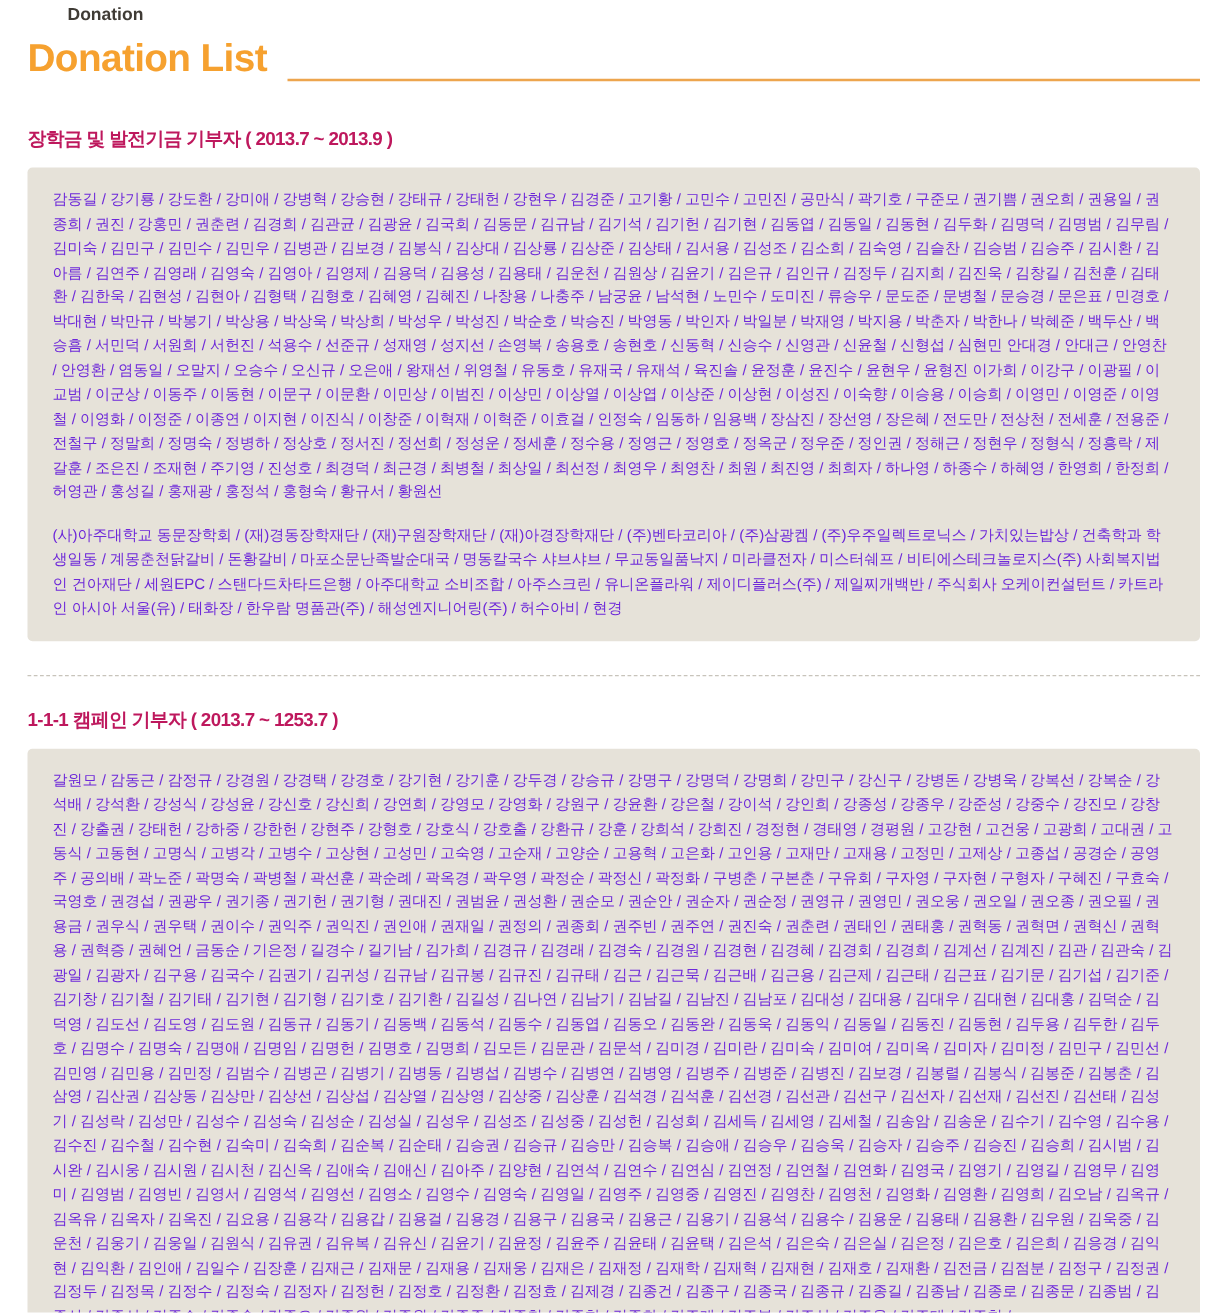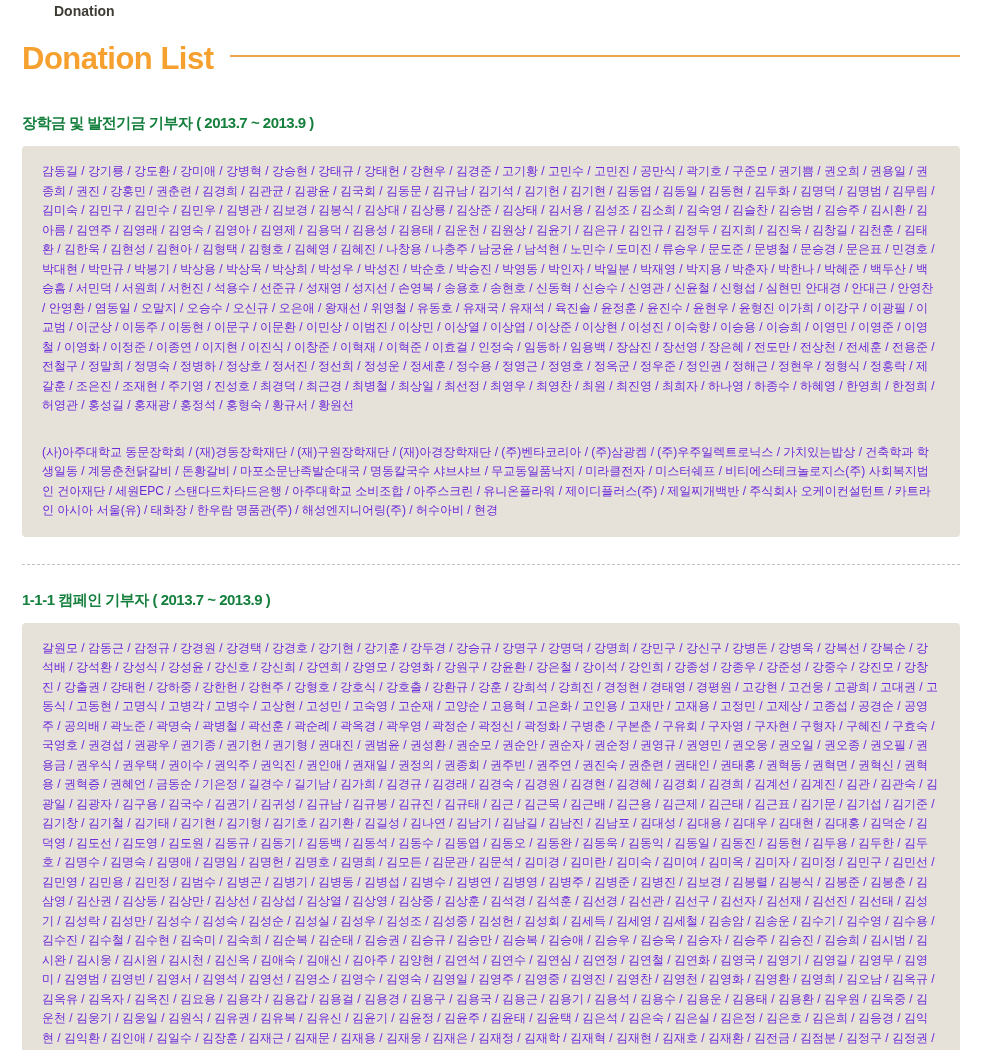--- a/index.html
+++ b/index.html
@@ -17,56 +17,56 @@
 
   .breadcrumb {
     padding-top: 3px;
     font-size: 14px;
     font-weight: bold;
     color: #3f3b35;
     padding-left: 32px;
   }
   .title-row {
     display: flex;
-    align-items: flex-start;
-    margin-top: 22px;
+    align-items: flex-end;
+    margin-top: 10px;
   }
   .page-title {
     margin: 0;
     font-size: 31px;
     font-weight: bold;
     color: #f6a12f;
     letter-spacing: -0.5px;
     white-space: nowrap;
   }
   .title-rule {
     flex: 1;
     height: 2px;
     background: #eda54e;
     margin-left: 16px;
     margin-top: 14px;
   }
   .section-title {
     margin: 37px 0 13px 0;
     font-size: 15px;
     font-weight: bold;
-    color: #15803d;
+    color: #be185d;
     letter-spacing: -0.5px;
   }
   .section-title.second { margin-top: 26px; }
   .list-box {
     background: #e6e2d9;
     border-radius: 4px;
     padding: 16px 20px;
     font-size: 12px;
     line-height: 19.5px;
     color: #6d28d9;
   }
   .names { margin: 0; }
-  .names.orgs { margin-top: 27px; }
+  .names.orgs { margin-top: 15px; }
   .dashed-divider {
     border: none;
     border-top: 1px dashed #c8c4bb;
     margin: 27px 0 0 0;
     height: 0;
   }
 </style>
 </head>
 <body>
 
@@ -82,19 +82,19 @@
 
   <h2 class="section-title">장학금 및 발전기금 기부자 ( 2013.7 ~ 2013.9 )</h2>
 
   <div class="list-box">
     <p class="names">감동길 / 강기룡 / 강도환 / 강미애 / 강병혁 / 강승현 / 강태규 / 강태헌 / 강현우 / 김경준 / 고기황 / 고민수 / 고민진 / 공만식 / 곽기호 / 구준모 / 권기쁨 / 권오희 / 권용일 / 권종희 / 권진 / 강홍민 / 권춘련 / 김경희 / 김관균 / 김광윤 / 김국회 / 김동문 / 김규남 / 김기석 / 김기헌 / 김기현 / 김동엽 / 김동일 / 김동현 / 김두화 / 김명덕 / 김명범 / 김무림 / 김미숙 / 김민구 / 김민수 / 김민우 / 김병관 / 김보경 / 김봉식 / 김상대 / 김상룡 / 김상준 / 김상태 / 김서용 / 김성조 / 김소희 / 김숙영 / 김슬찬 / 김승범 / 김승주 / 김시환 / 김아름 / 김연주 / 김영래 / 김영숙 / 김영아 / 김영제 / 김용덕 / 김용성 / 김용태 / 김운천 / 김원상 / 김윤기 / 김은규 / 김인규 / 김정두 / 김지희 / 김진욱 / 김창길 / 김천훈 / 김태환 / 김한욱 / 김현성 / 김현아 / 김형택 / 김형호 / 김혜영 / 김혜진 / 나창용 / 나충주 / 남궁윤 / 남석현 / 노민수 / 도미진 / 류승우 / 문도준 / 문병철 / 문승경 / 문은표 / 민경호 / 박대현 / 박만규 / 박봉기 / 박상용 / 박상욱 / 박상희 / 박성우 / 박성진 / 박순호 / 박승진 / 박영동 / 박인자 / 박일분 / 박재영 / 박지용 / 박춘자 / 박한나 / 박혜준 / 백두산 / 백승흠 / 서민덕 / 서원희 / 서헌진 / 석용수 / 선준규 / 성재영 / 성지선 / 손영복 / 송용호 / 송현호 / 신동혁 / 신승수 / 신영관 / 신윤철 / 신형섭 / 심현민 안대경 / 안대근 / 안영찬 / 안영환 / 염동일 / 오말지 / 오승수 / 오신규 / 오은애 / 왕재선 / 위영철 / 유동호 / 유재국 / 유재석 / 육진솔 / 윤정훈 / 윤진수 / 윤현우 / 윤형진 이가희 / 이강구 / 이광필 / 이교범 / 이군상 / 이동주 / 이동현 / 이문구 / 이문환 / 이민상 / 이범진 / 이상민 / 이상열 / 이상엽 / 이상준 / 이상현 / 이성진 / 이숙향 / 이승용 / 이승희 / 이영민 / 이영준 / 이영철 / 이영화 / 이정준 / 이종연 / 이지현 / 이진식 / 이창준 / 이혁재 / 이혁준 / 이효걸 / 인정숙 / 임동하 / 임용백 / 장삼진 / 장선영 / 장은혜 / 전도만 / 전상천 / 전세훈 / 전용준 / 전철구 / 정말희 / 정명숙 / 정병하 / 정상호 / 정서진 / 정선희 / 정성운 / 정세훈 / 정수용 / 정영근 / 정영호 / 정옥군 / 정우준 / 정인권 / 정해근 / 정현우 / 정형식 / 정흥락 / 제갈훈 / 조은진 / 조재현 / 주기영 / 진성호 / 최경덕 / 최근경 / 최병철 / 최상일 / 최선정 / 최영우 / 최영찬 / 최원 / 최진영 / 최희자 / 하나영 / 하종수 / 하혜영 / 한영희 / 한정희 / 허영관 / 홍성길 / 홍재광 / 홍정석 / 홍형숙 / 황규서 / 황원선</p>
     <p class="names orgs">(사)아주대학교 동문장학회 / (재)경동장학재단 / (재)구원장학재단 / (재)아경장학재단 / (주)벤타코리아 / (주)삼광켐 / (주)우주일렉트로닉스 / 가치있는밥상 / 건축학과 학생일동 / 계몽춘천닭갈비 / 돈황갈비 / 마포소문난족발순대국 / 명동칼국수 샤브샤브 / 무교동일품낙지 / 미라클전자 / 미스터쉐프 / 비티에스테크놀로지스(주) 사회복지법인 건아재단 / 세원EPC / 스탠다드차타드은행 / 아주대학교 소비조합 / 아주스크린 / 유니온플라워 / 제이디플러스(주) / 제일찌개백반 / 주식회사 오케이컨설턴트 / 카트라인 아시아 서울(유) / 태화장 / 한우람 명품관(주) / 해성엔지니어링(주) / 허수아비 / 현경</p>
   </div>
 
   <hr class="dashed-divider">
 
-  <h2 class="section-title second">1-1-1 캠페인 기부자 ( 2013.7 ~ 2013.9 )</h2>
+  <h2 class="section-title second">1-1-1 캠페인 기부자 ( 2013.7 ~ 1253.7 )</h2>
 
   <div class="list-box">
     <p class="names">갈원모 / 감동근 / 감정규 / 강경원 / 강경택 / 강경호 / 강기현 / 강기훈 / 강두경 / 강승규 / 강명구 / 강명덕 / 강명희 / 강민구 / 강신구 / 강병돈 / 강병욱 / 강복선 / 강복순 / 강석배 / 강석환 / 강성식 / 강성윤 / 강신호 / 강신희 / 강연희 / 강영모 / 강영화 / 강원구 / 강윤환 / 강은철 / 강이석 / 강인희 / 강종성 / 강종우 / 강준성 / 강중수 / 강진모 / 강창진 / 강출권 / 강태헌 / 강하중 / 강한헌 / 강현주 / 강형호 / 강호식 / 강호출 / 강환규 / 강훈 / 강희석 / 강희진 / 경정현 / 경태영 / 경평원 / 고강현 / 고건웅 / 고광희 / 고대권 / 고동식 / 고동현 / 고명식 / 고병각 / 고병수 / 고상현 / 고성민 / 고숙영 / 고순재 / 고양순 / 고용혁 / 고은화 / 고인용 / 고재만 / 고재용 / 고정민 / 고제상 / 고종섭 / 공경순 / 공영주 / 공의배 / 곽노준 / 곽명숙 / 곽병철 / 곽선훈 / 곽순례 / 곽옥경 / 곽우영 / 곽정순 / 곽정신 / 곽정화 / 구병춘 / 구본춘 / 구유회 / 구자영 / 구자현 / 구형자 / 구혜진 / 구효숙 / 국영호 / 권경섭 / 권광우 / 권기종 / 권기헌 / 권기형 / 권대진 / 권범윤 / 권성환 / 권순모 / 권순안 / 권순자 / 권순정 / 권영규 / 권영민 / 권오웅 / 권오일 / 권오종 / 권오필 / 권용금 / 권우식 / 권우택 / 권이수 / 권익주 / 권익진 / 권인애 / 권재일 / 권정의 / 권종회 / 권주빈 / 권주연 / 권진숙 / 권춘련 / 권태인 / 권태홍 / 권혁동 / 권혁면 / 권혁신 / 권혁용 / 권혁증 / 권혜언 / 금동순 / 기은정 / 길경수 / 길기남 / 김가희 / 김경규 / 김경래 / 김경숙 / 김경원 / 김경현 / 김경혜 / 김경회 / 김경희 / 김계선 / 김계진 / 김관 / 김관숙 / 김광일 / 김광자 / 김구용 / 김국수 / 김권기 / 김귀성 / 김규남 / 김규봉 / 김규진 / 김규태 / 김근 / 김근묵 / 김근배 / 김근용 / 김근제 / 김근태 / 김근표 / 김기문 / 김기섭 / 김기준 / 김기창 / 김기철 / 김기태 / 김기현 / 김기형 / 김기호 / 김기환 / 김길성 / 김나연 / 김남기 / 김남길 / 김남진 / 김남포 / 김대성 / 김대용 / 김대우 / 김대현 / 김대홍 / 김덕순 / 김덕영 / 김도선 / 김도영 / 김도원 / 김동규 / 김동기 / 김동백 / 김동석 / 김동수 / 김동엽 / 김동오 / 김동완 / 김동욱 / 김동익 / 김동일 / 김동진 / 김동현 / 김두용 / 김두한 / 김두호 / 김명수 / 김명숙 / 김명애 / 김명임 / 김명헌 / 김명호 / 김명희 / 김모든 / 김문관 / 김문석 / 김미경 / 김미란 / 김미숙 / 김미여 / 김미옥 / 김미자 / 김미정 / 김민구 / 김민선 / 김민영 / 김민용 / 김민정 / 김범수 / 김병곤 / 김병기 / 김병동 / 김병섭 / 김병수 / 김병연 / 김병영 / 김병주 / 김병준 / 김병진 / 김보경 / 김봉렬 / 김봉식 / 김봉준 / 김봉춘 / 김삼영 / 김산권 / 김상동 / 김상만 / 김상선 / 김상섭 / 김상열 / 김상영 / 김상중 / 김상훈 / 김석경 / 김석훈 / 김선경 / 김선관 / 김선구 / 김선자 / 김선재 / 김선진 / 김선태 / 김성기 / 김성락 / 김성만 / 김성수 / 김성숙 / 김성순 / 김성실 / 김성우 / 김성조 / 김성중 / 김성헌 / 김성회 / 김세득 / 김세영 / 김세철 / 김송암 / 김송운 / 김수기 / 김수영 / 김수용 / 김수진 / 김수철 / 김수현 / 김숙미 / 김숙희 / 김순복 / 김순태 / 김승권 / 김승규 / 김승만 / 김승복 / 김승애 / 김승우 / 김승욱 / 김승자 / 김승주 / 김승진 / 김승희 / 김시범 / 김시완 / 김시웅 / 김시원 / 김시천 / 김신옥 / 김애숙 / 김애신 / 김아주 / 김양현 / 김연석 / 김연수 / 김연심 / 김연정 / 김연철 / 김연화 / 김영국 / 김영기 / 김영길 / 김영무 / 김영미 / 김영범 / 김영빈 / 김영서 / 김영석 / 김영선 / 김영소 / 김영수 / 김영숙 / 김영일 / 김영주 / 김영중 / 김영진 / 김영찬 / 김영천 / 김영화 / 김영환 / 김영희 / 김오남 / 김옥규 / 김옥유 / 김옥자 / 김옥진 / 김요용 / 김용각 / 김용갑 / 김용걸 / 김용경 / 김용구 / 김용국 / 김용근 / 김용기 / 김용석 / 김용수 / 김용운 / 김용태 / 김용환 / 김우원 / 김욱중 / 김운천 / 김웅기 / 김웅일 / 김원식 / 김유권 / 김유복 / 김유신 / 김윤기 / 김윤정 / 김윤주 / 김윤태 / 김윤택 / 김은석 / 김은숙 / 김은실 / 김은정 / 김은호 / 김은희 / 김응경 / 김익현 / 김익환 / 김인애 / 김일수 / 김장훈 / 김재근 / 김재문 / 김재용 / 김재웅 / 김재은 / 김재정 / 김재학 / 김재혁 / 김재현 / 김재호 / 김재환 / 김전금 / 김점분 / 김정구 / 김정권 / 김정두 / 김정목 / 김정수 / 김정숙 / 김정자 / 김정헌 / 김정호 / 김정환 / 김정효 / 김제경 / 김종건 / 김종구 / 김종국 / 김종규 / 김종길 / 김종남 / 김종로 / 김종문 / 김종범 / 김종산 / 김종선 / 김종수 / 김종숙 / 김종오 / 김종완 / 김종원 / 김종준 / 김종철 / 김종현 / 김종화 / 김주래 / 김주봉 / 김주석 / 김주용 / 김주태 / 김주현 /</p>
   </div>
 
 </div>
 
 </body></html>

